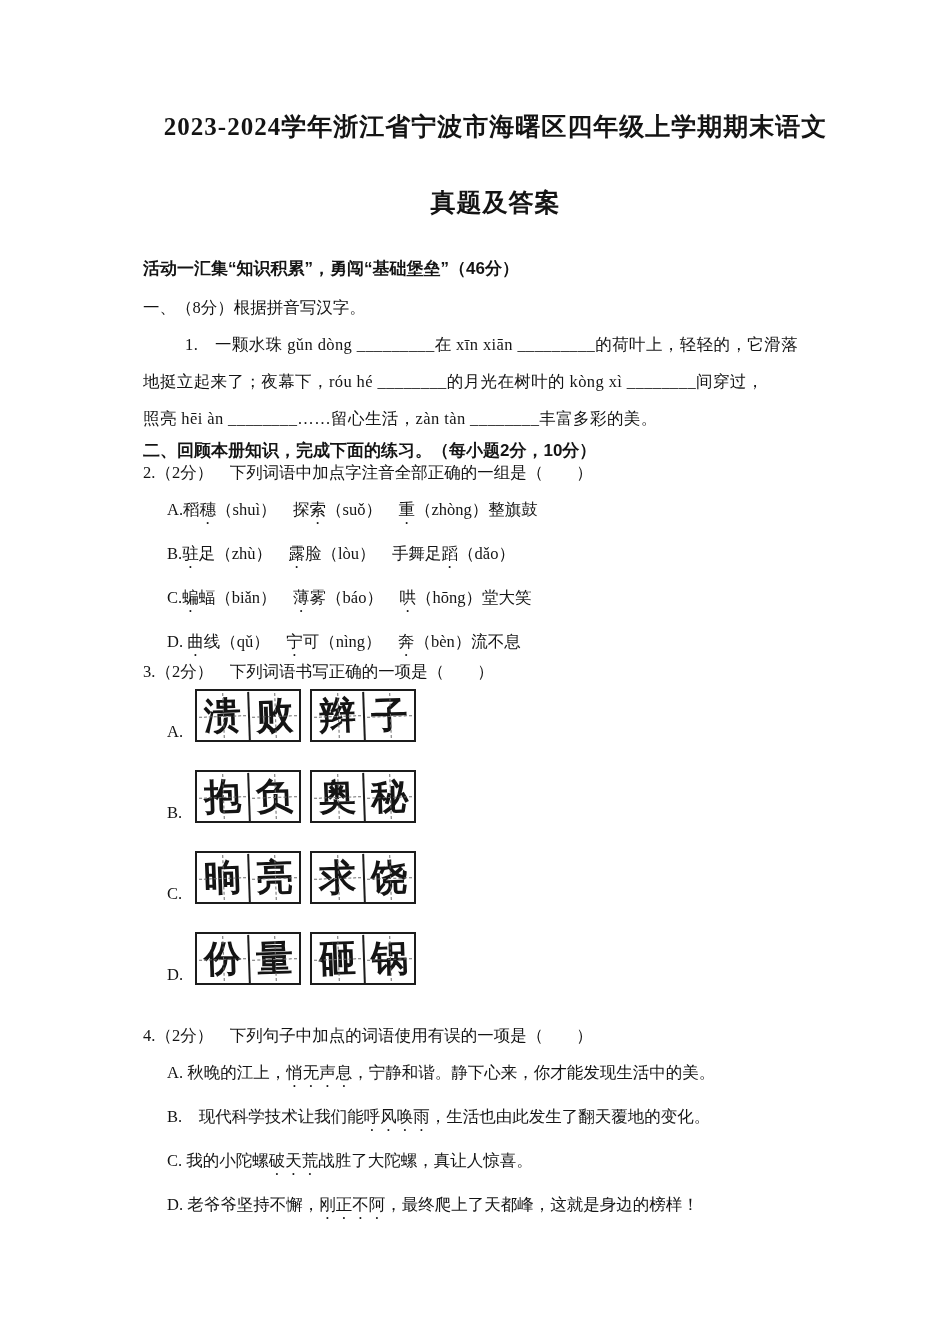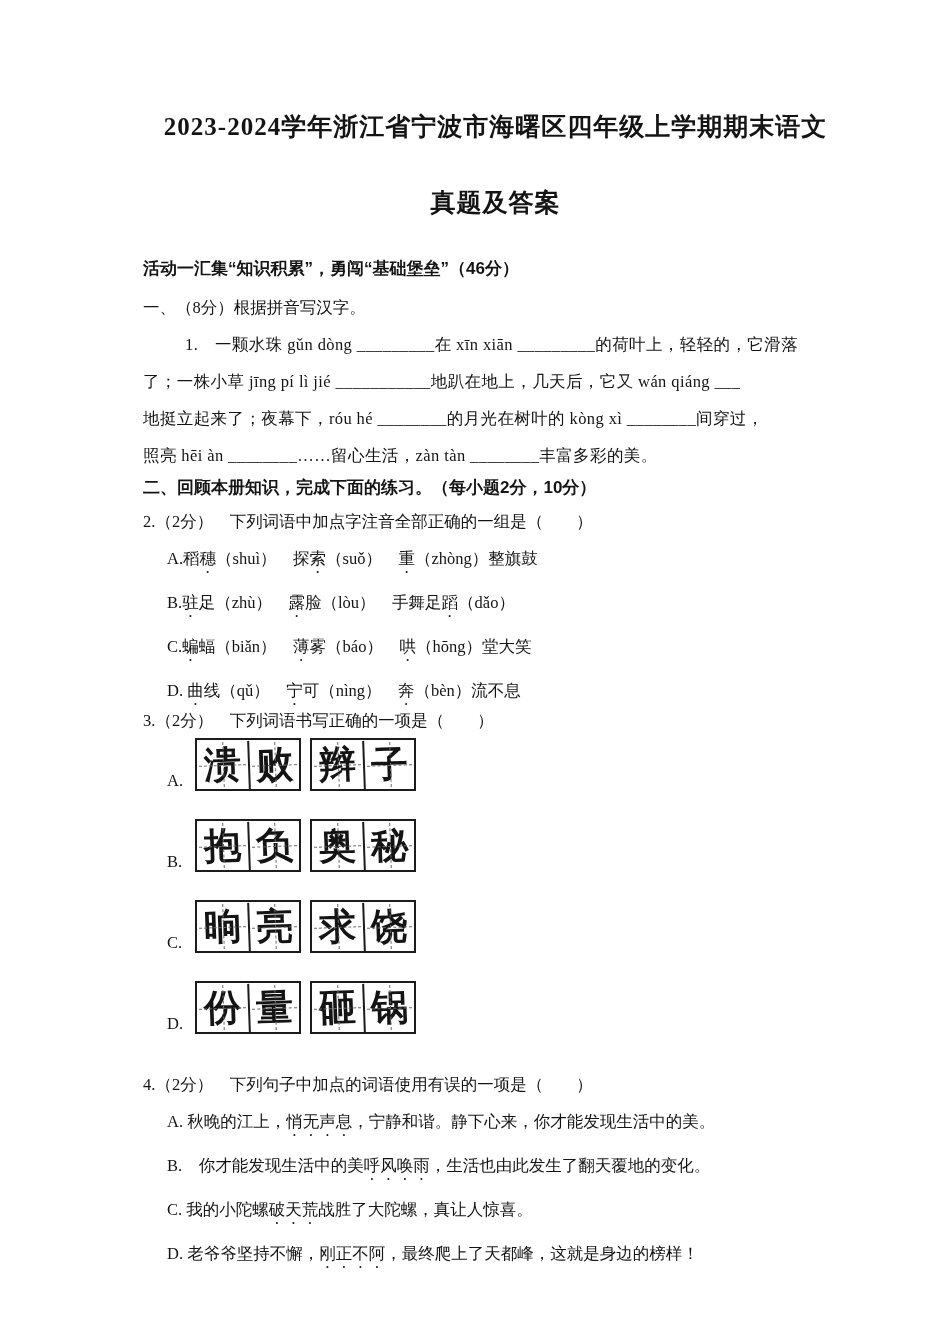--- a/index.html
+++ b/index.html
@@ -22,21 +22,21 @@
   .activity-heading { margin-top: 40px; }
   .part1-heading { margin-top: 17px; font-size: 16.5px; line-height: 22px; }
 
   .bodyline { font-size: 16.5px; line-height: 22px; }
   .q1 { margin-top: 1px; }
   .q1 p { margin-top: 15px; letter-spacing: .4px; }
   .q1 p.indent { text-indent: 42px; }
 
   .part2-heading { margin-top: 10px; }
 
-  .stem { margin-top: 12px; }
+  .stem { margin-top: 0; }
   .q2 .opt, .q4 .opt { margin: 15px 0 0 24px; }
 
   .em {
     -webkit-text-emphasis: filled dot #141414;
     -webkit-text-emphasis-position: under right;
     text-emphasis: filled dot #141414;
     text-emphasis-position: under right;
   }
 
   .q3-stem { margin-top: 1px; }
@@ -75,21 +75,20 @@
 
   <div class="title title-1">2023-2024学年浙江省宁波市海曙区四年级上学期期末语文</div>
   <div class="title title-2">真题及答案</div>
 
   <div class="sec-heading activity-heading">活动一汇集“知识积累”，勇闯“基础堡垒”（46分）</div>
 
   <div class="bodyline part1-heading">一、（8分）根据拼音写汉字。</div>
 
   <div class="q1">
     <p class="bodyline indent">1.　一颗水珠 gǔn dòng _________在 xīn xiān _________的荷叶上，轻轻的，它滑落</p>
-    <p class="bodyline">了；一株小草 jīng pí lì jié ___________地趴在地上，几天后，它又 wán qiáng ___</p>
     <p class="bodyline">地挺立起来了；夜幕下，róu hé ________的月光在树叶的 kòng xì ________间穿过，</p>
     <p class="bodyline">照亮 hēi àn ________……留心生活，zàn tàn ________丰富多彩的美。</p>
   </div>
 
   <div class="sec-heading part2-heading">二、回顾本册知识，完成下面的练习。（每小题2分，10分）</div>
 
   <div class="q2">
     <p class="bodyline stem">2.（2分）　下列词语中加点字注音全部正确的一组是（　　）</p>
     <p class="bodyline opt"><span>A.稻</span><span class="em">穗</span><span>（shuì）　探</span><span class="em">索</span><span>（suǒ）　</span><span class="em">重</span><span>（zhòng）整旗鼓</span></p>
     <p class="bodyline opt"><span>B.</span><span class="em">驻</span><span>足（zhù）　</span><span class="em">露</span><span>脸（lòu）　手舞足</span><span class="em">蹈</span><span>（dǎo）</span></p>
@@ -145,18 +144,18 @@
       <div class="hw-group">
         <div class="hw-cell">砸</div>
         <div class="hw-cell">锅</div>
       </div>
     </div>
   </div>
 
   <div class="q4">
     <p class="bodyline stem">4.（2分）　下列句子中加点的词语使用有误的一项是（　　）</p>
     <p class="bodyline opt"><span>A. 秋晚的江上，</span><span class="em">悄无声息</span><span>，宁静和谐。静下心来，你才能发现生活中的美。</span></p>
-    <p class="bodyline opt"><span>B.　你才能发现生活中的美</span><span class="em">呼风唤雨</span><span>，生活也由此发生了翻天覆地的变化。</span></p>
+    <p class="bodyline opt"><span>B.　现代科学技术让我们能</span><span class="em">呼风唤雨</span><span>，生活也由此发生了翻天覆地的变化。</span></p>
     <p class="bodyline opt"><span>C. 我的小陀螺</span><span class="em">破天荒</span><span>战胜了大陀螺，真让人惊喜。</span></p>
     <p class="bodyline opt"><span>D. 老爷爷坚持不懈，</span><span class="em">刚正不阿</span><span>，最终爬上了天都峰，这就是身边的榜样！</span></p>
   </div>
 
 </div>
 
 </body></html>

